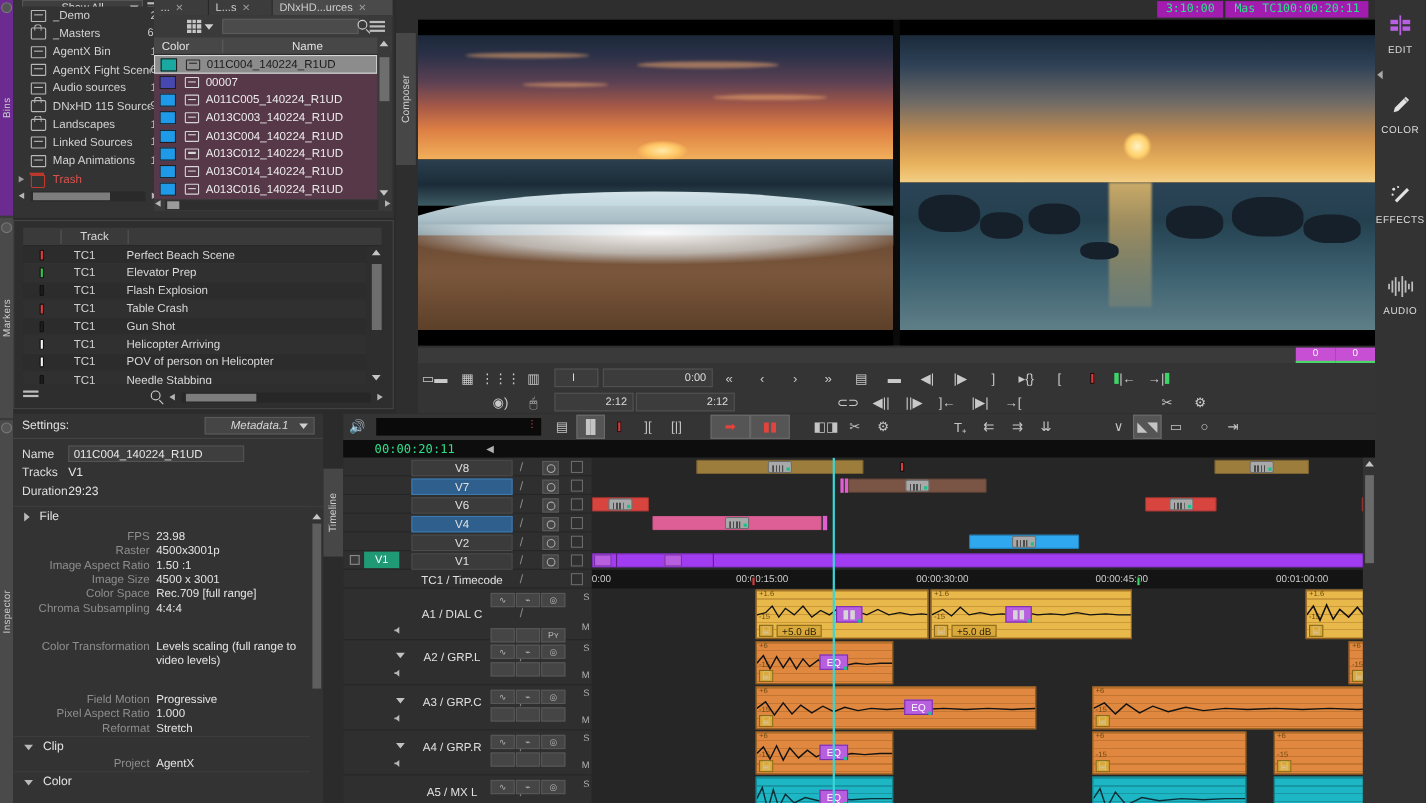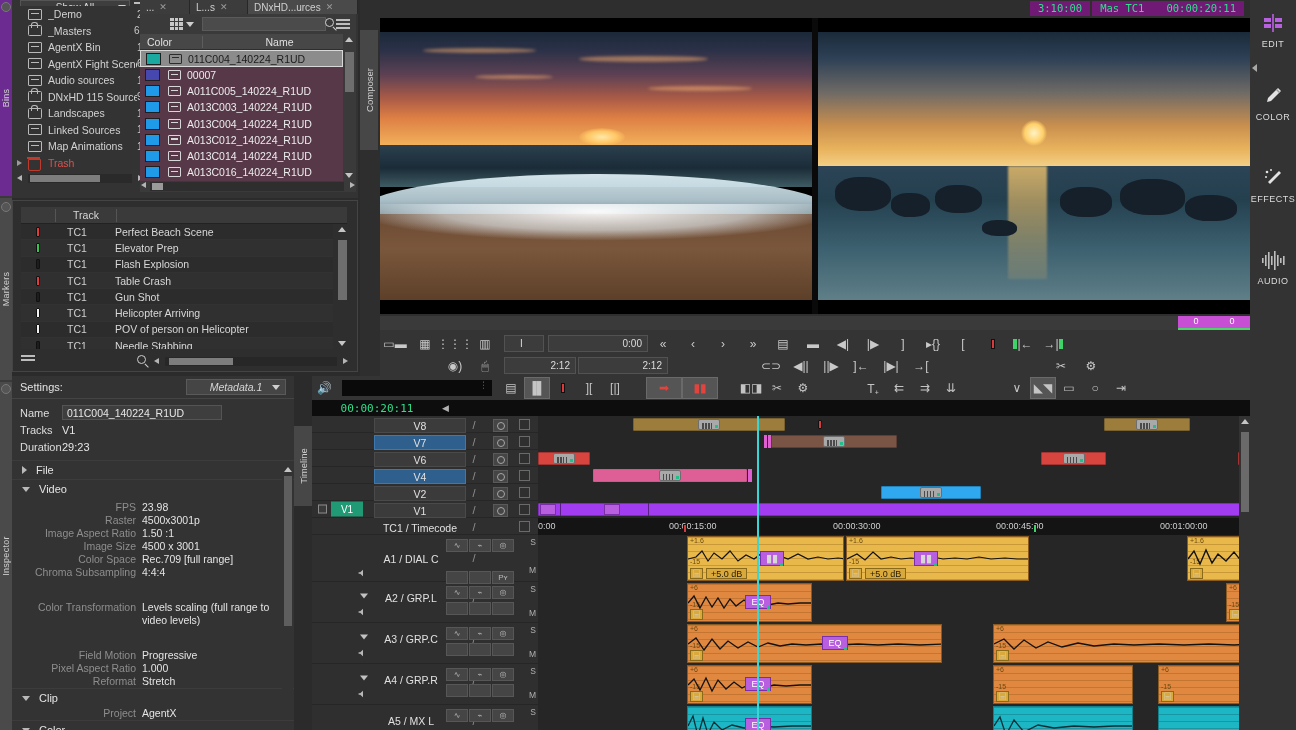--- a/index.html
+++ b/index.html
@@ -149,23 +149,23 @@
   .insp-vs { position:absolute; right:1px; top:88px; width:11px; bottom:20px; background:#333; }
   .insp-vs .thumb { position:absolute; left:2px; top:12px; width:8px; height:150px; background:#5e5e5e; }
 
   
   .composer { position:absolute; left:360px; top:0; right:46px; height:376px; background:#2e2e2e; }
   .comp-tab { position:absolute; left:0; top:30px; width:18px; height:120px; background:#474747; }
   .comp-tab span { position:absolute; left:50%; top:50%; transform:translate(-50%,-50%) rotate(-90deg);
                    white-space:nowrap; font-size:9.5px; color:#d0d0d0; }
   .tcbar { position:absolute; left:0; right:0; top:0; height:17px; background:#2e2e2e; display:flex;
            justify-content:flex-end; align-items:center; gap:2px; padding-right:6px; }
-  .tcbox { background:#701a75; color:#2ee08a; font-family:"DejaVu Sans Mono", monospace; font-size:10.5px;
+  .tcbox { background:#a21caf; color:#2ee08a; font-family:"DejaVu Sans Mono", monospace; font-size:10.5px;
            height:15px; line-height:15px; padding:0 8px; }
-  .tcbox.wide { display:flex; gap:22px; }
+  .tcbox.wide { display:flex; }
   .monitors { position:absolute; left:20px; right:0; top:18px; height:296px; background:#0a0a0a;
               display:flex; gap:6px; }
   .mon { flex:1; position:relative; overflow:hidden; background:#000; }
 
   
   .beachL { position:absolute; left:0; right:0; top:14px; height:268px; }
   .bl-sky { position:absolute; inset:0 0 58% 0;
     background:linear-gradient(180deg,#1d2b3e 0%,#2a3348 18%,#6b4656 44%,#c46a45 66%,#e98a46 80%,#f0a martin 100%);
     background:linear-gradient(180deg,#1b2838 0%,#2b3148 16%,#5d4153 38%,#a85a47 58%,#dd7f44 76%,#f2b05a 100%); }
   .bl-cloud { position:absolute; background:rgba(240,170,110,.55); border-radius:50%; filter:blur(1.5px); }
@@ -585,24 +585,20 @@
       <div class="nrow">
           <span class="k">Duration</span>
           <span class="v">29:23</span>
         </div>
     </div>
     <div class="insp-scroll">
       <div class="sect">
           <i class="tw tw-r"></i>
           <span>File</span>
         </div>
-      <div class="sect">
-          <i class="tw tw-d"></i>
-          <span>Video</span>
-        </div>
       <div style="padding-top:3px">
         <div class="prow">
             <span class="pk">FPS</span>
             <span class="pv">23.98</span>
           </div>
         <div class="prow">
             <span class="pk">Raster</span>
             <span class="pv">4500x3001p</span>
           </div>
         <div class="prow">

